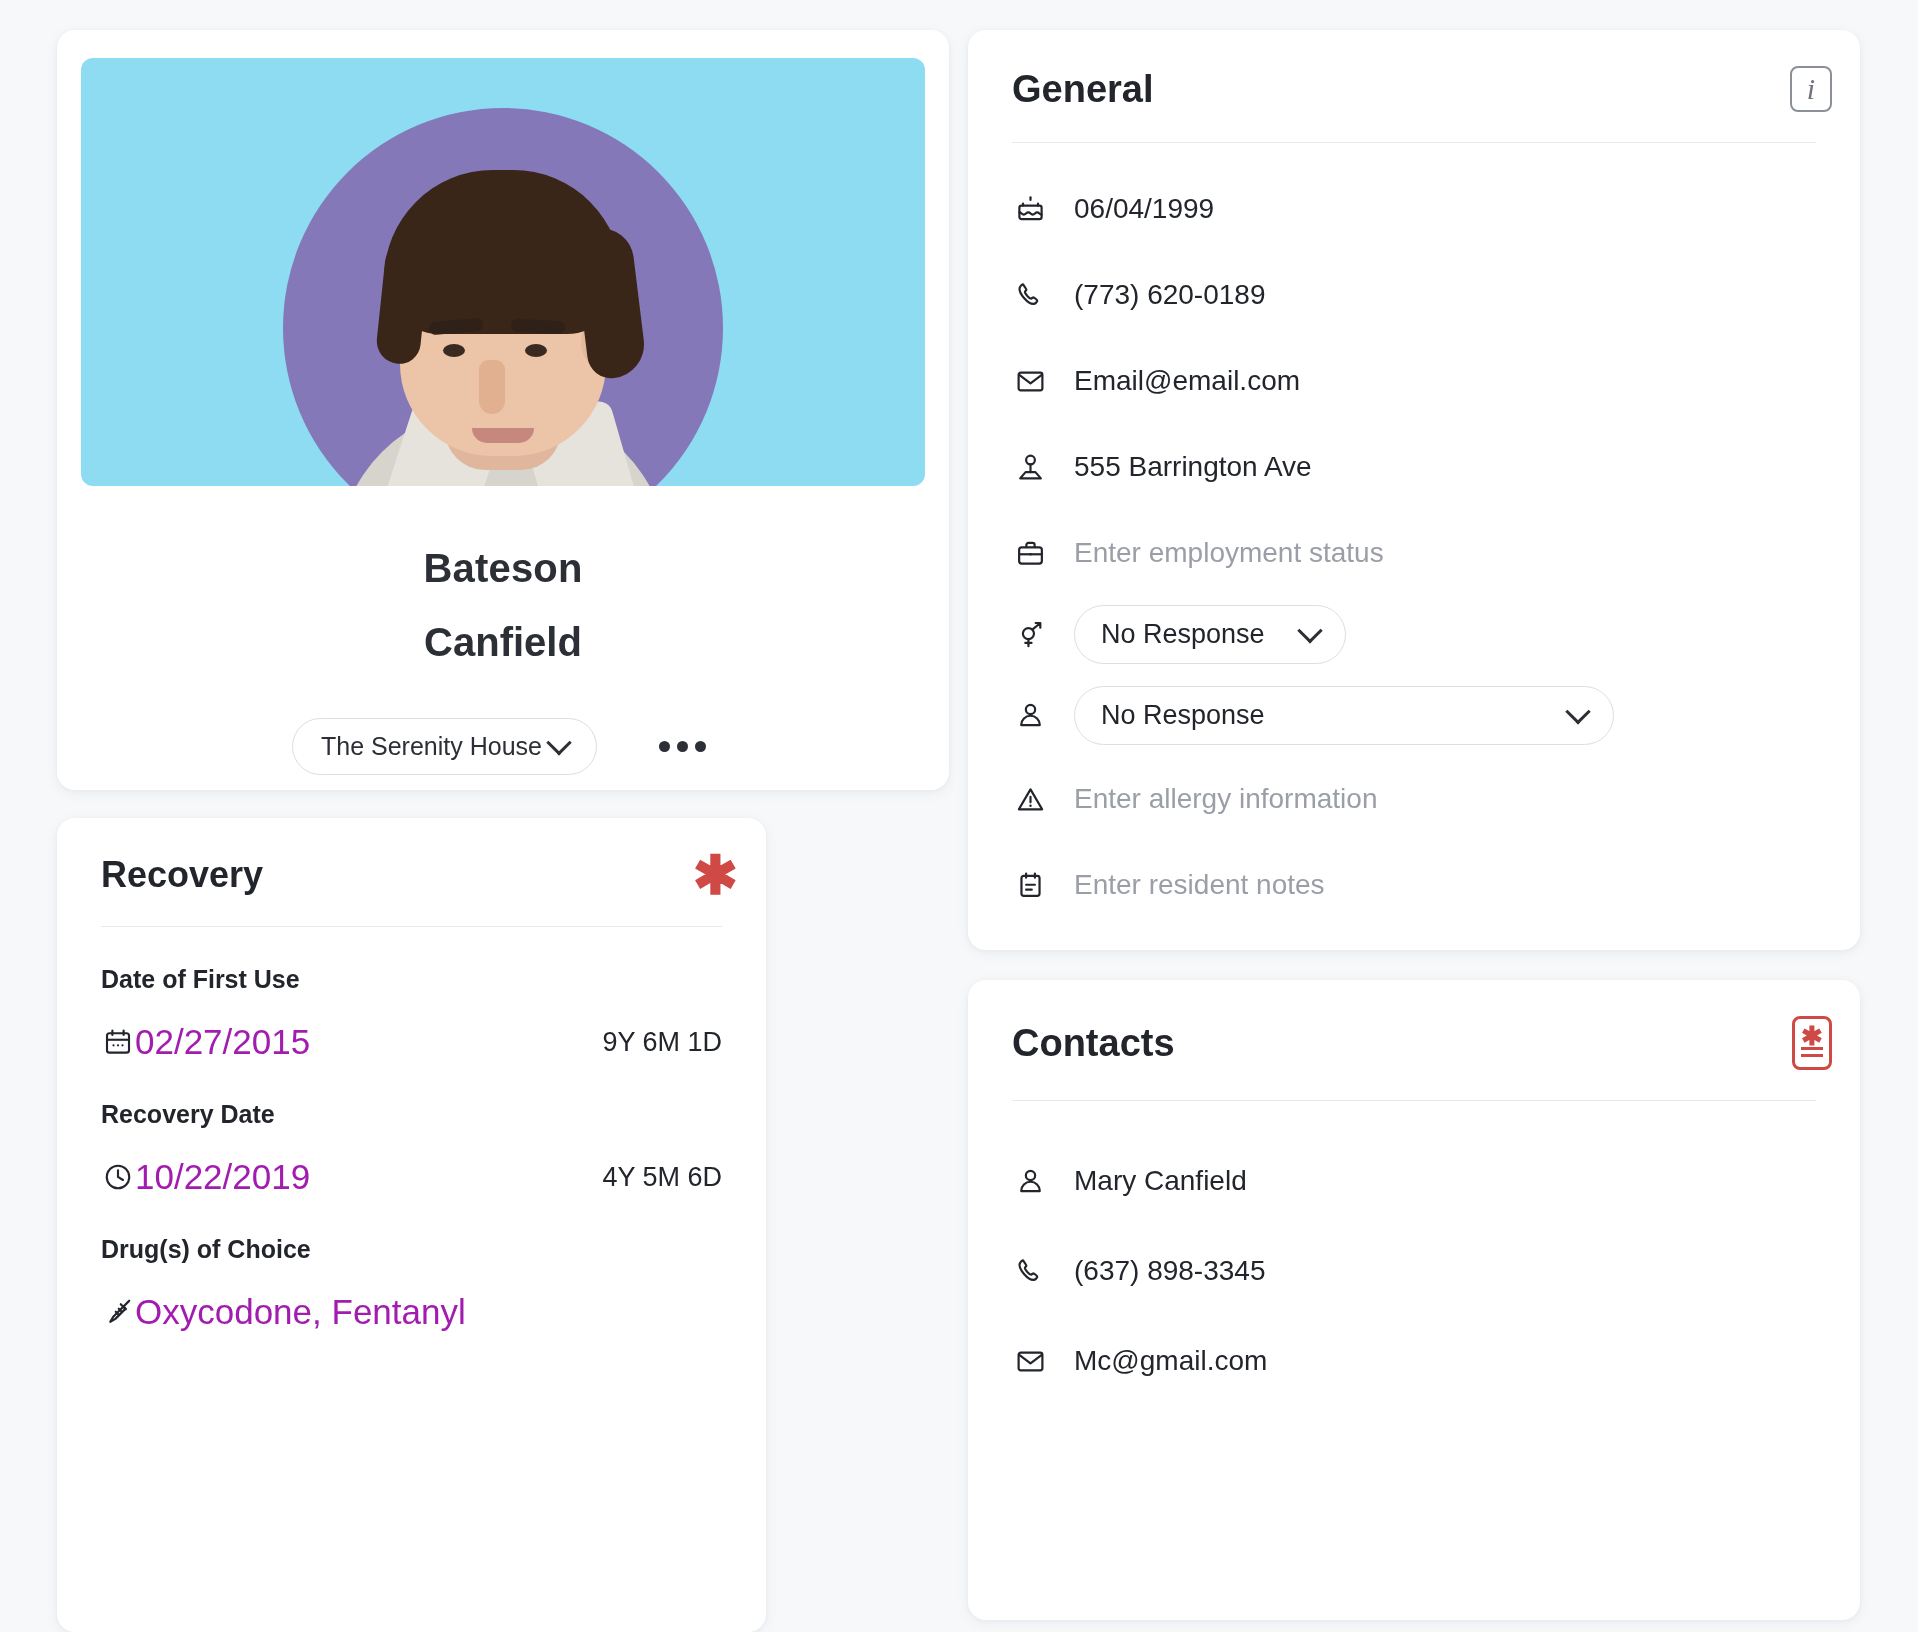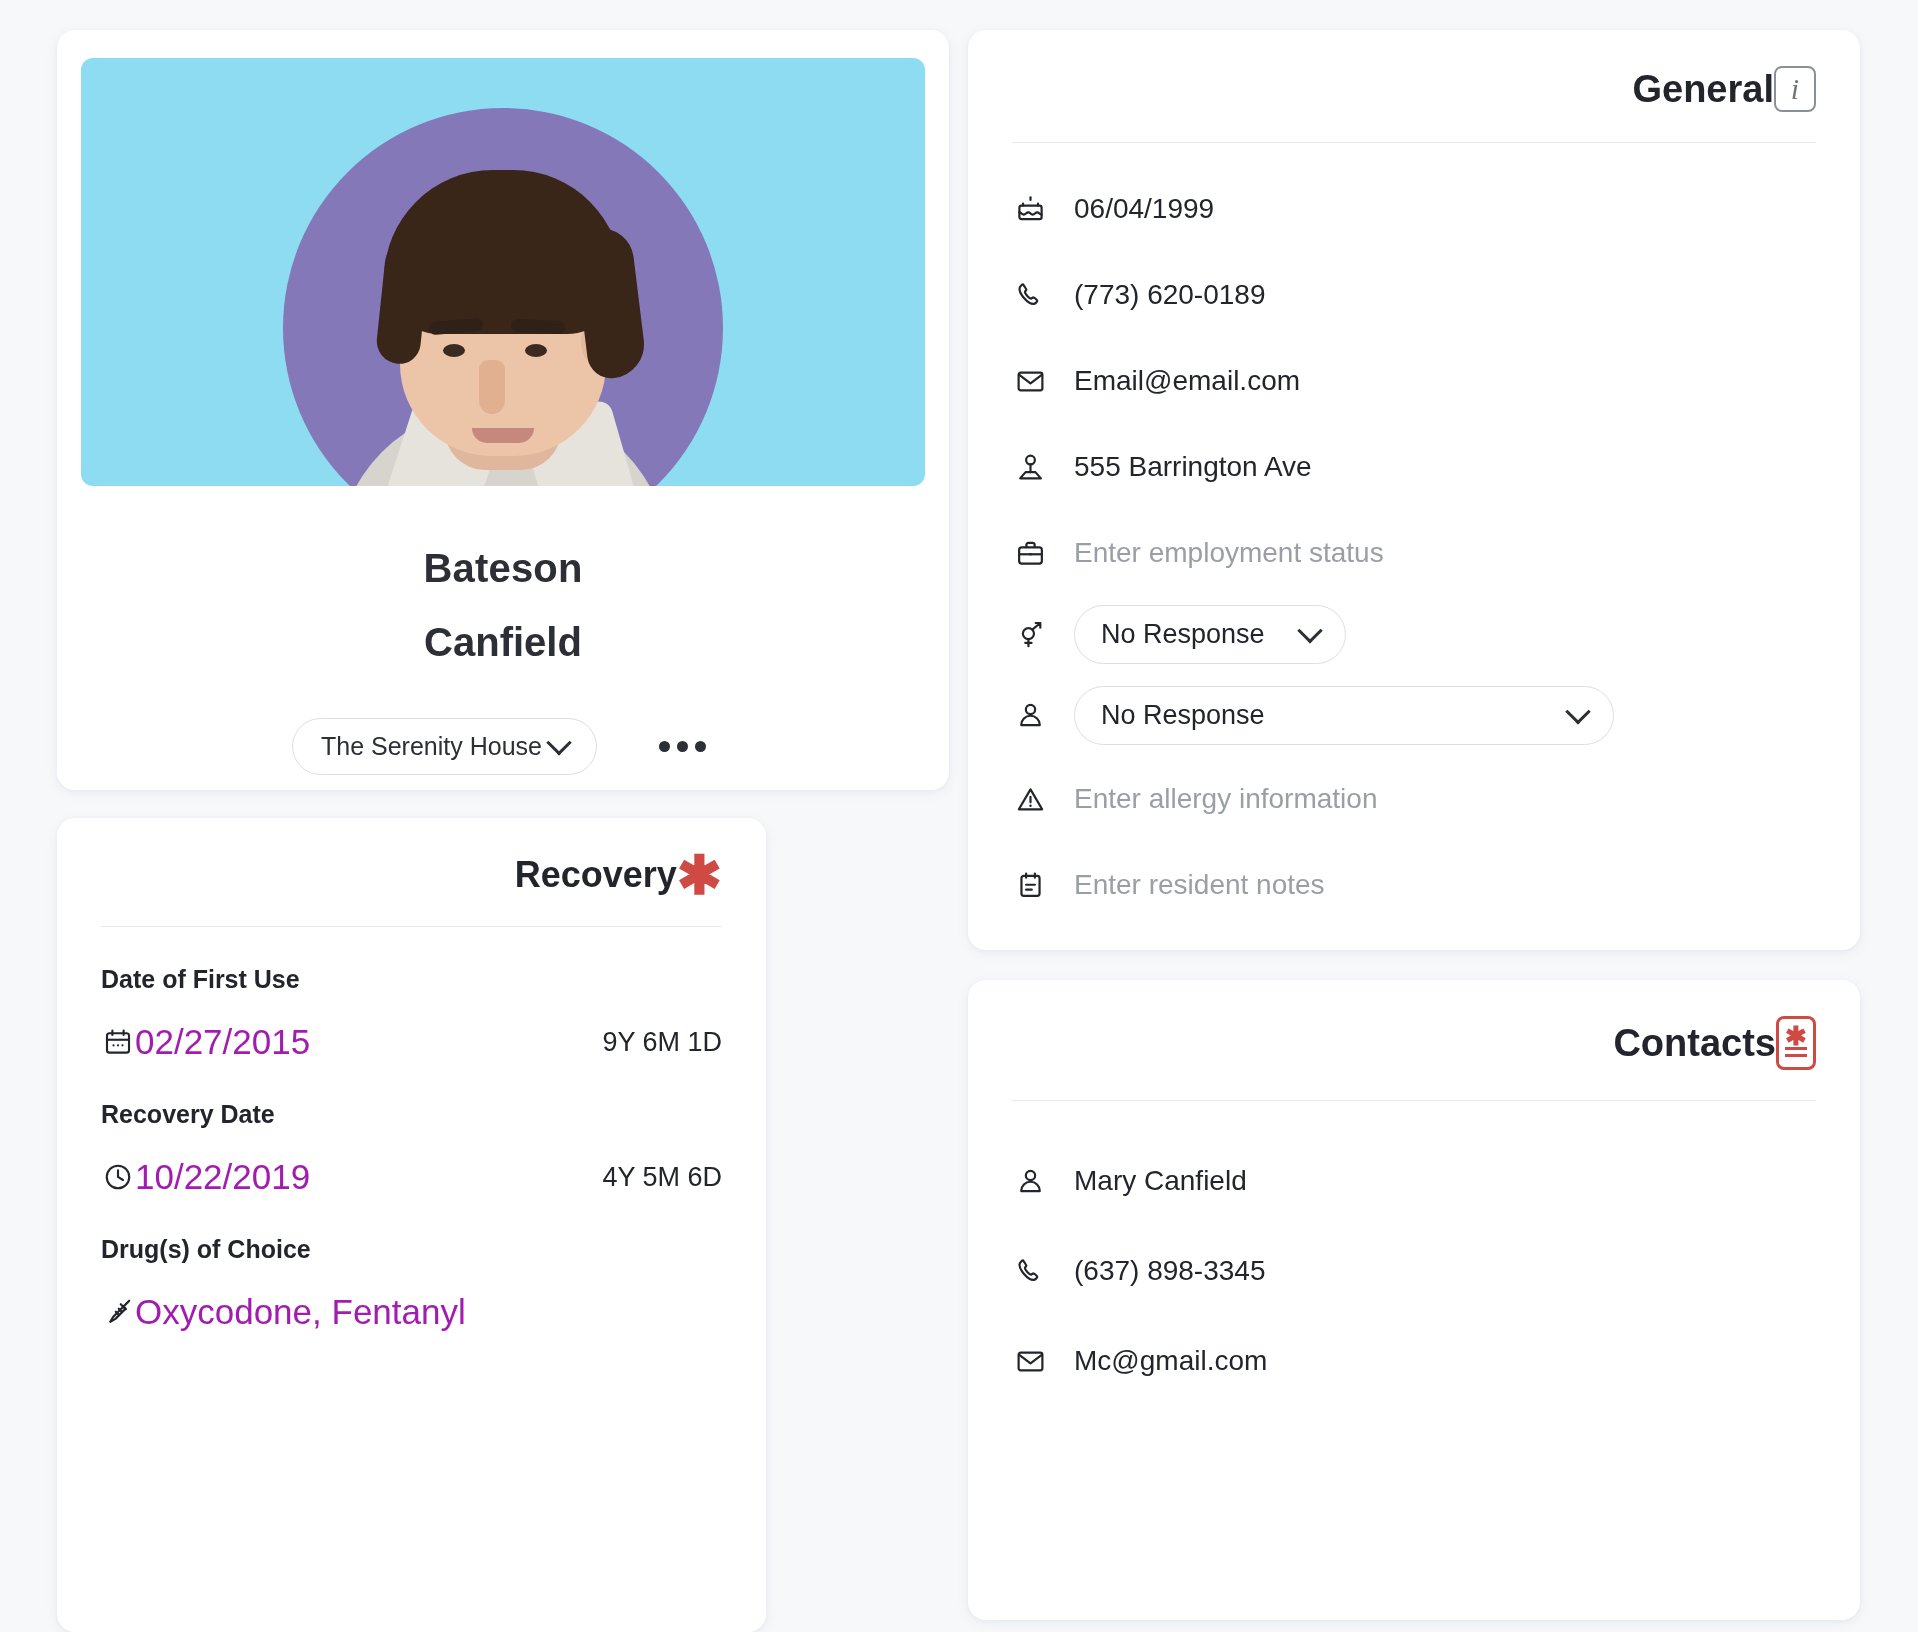--- a/index.html
+++ b/index.html
@@ -142,22 +142,22 @@
   }
   .kebab i { width: 11px; height: 11px; border-radius: 50%; background: #2c2f36; display:block; }
 
   
   #recovery-card {
     left: 57px; top: 818px;
     width: 709px; height: 814px;
   }
   .card-head {
     position: relative;
-    display: flex; align-items: center; justify-content: flex-end;
-    padding: 36px 44px 0 44px;
+    display: flex; align-items: center; justify-content: space-between;
+    padding: 36px 28px 0 44px;
   }
   .card-title { font-size: 38px; font-weight: 700; color: #22252b; }
   #recovery-card .card-title { font-size: 36px; }
   .hr {
     height: 1px; background: #e7e9ec; margin: 30px 44px 0 44px;
   }
   .asterisk {
     font-size: 54px; line-height: 30px; color: #cf4a44; font-weight: 700;
     user-select:none;
   }

